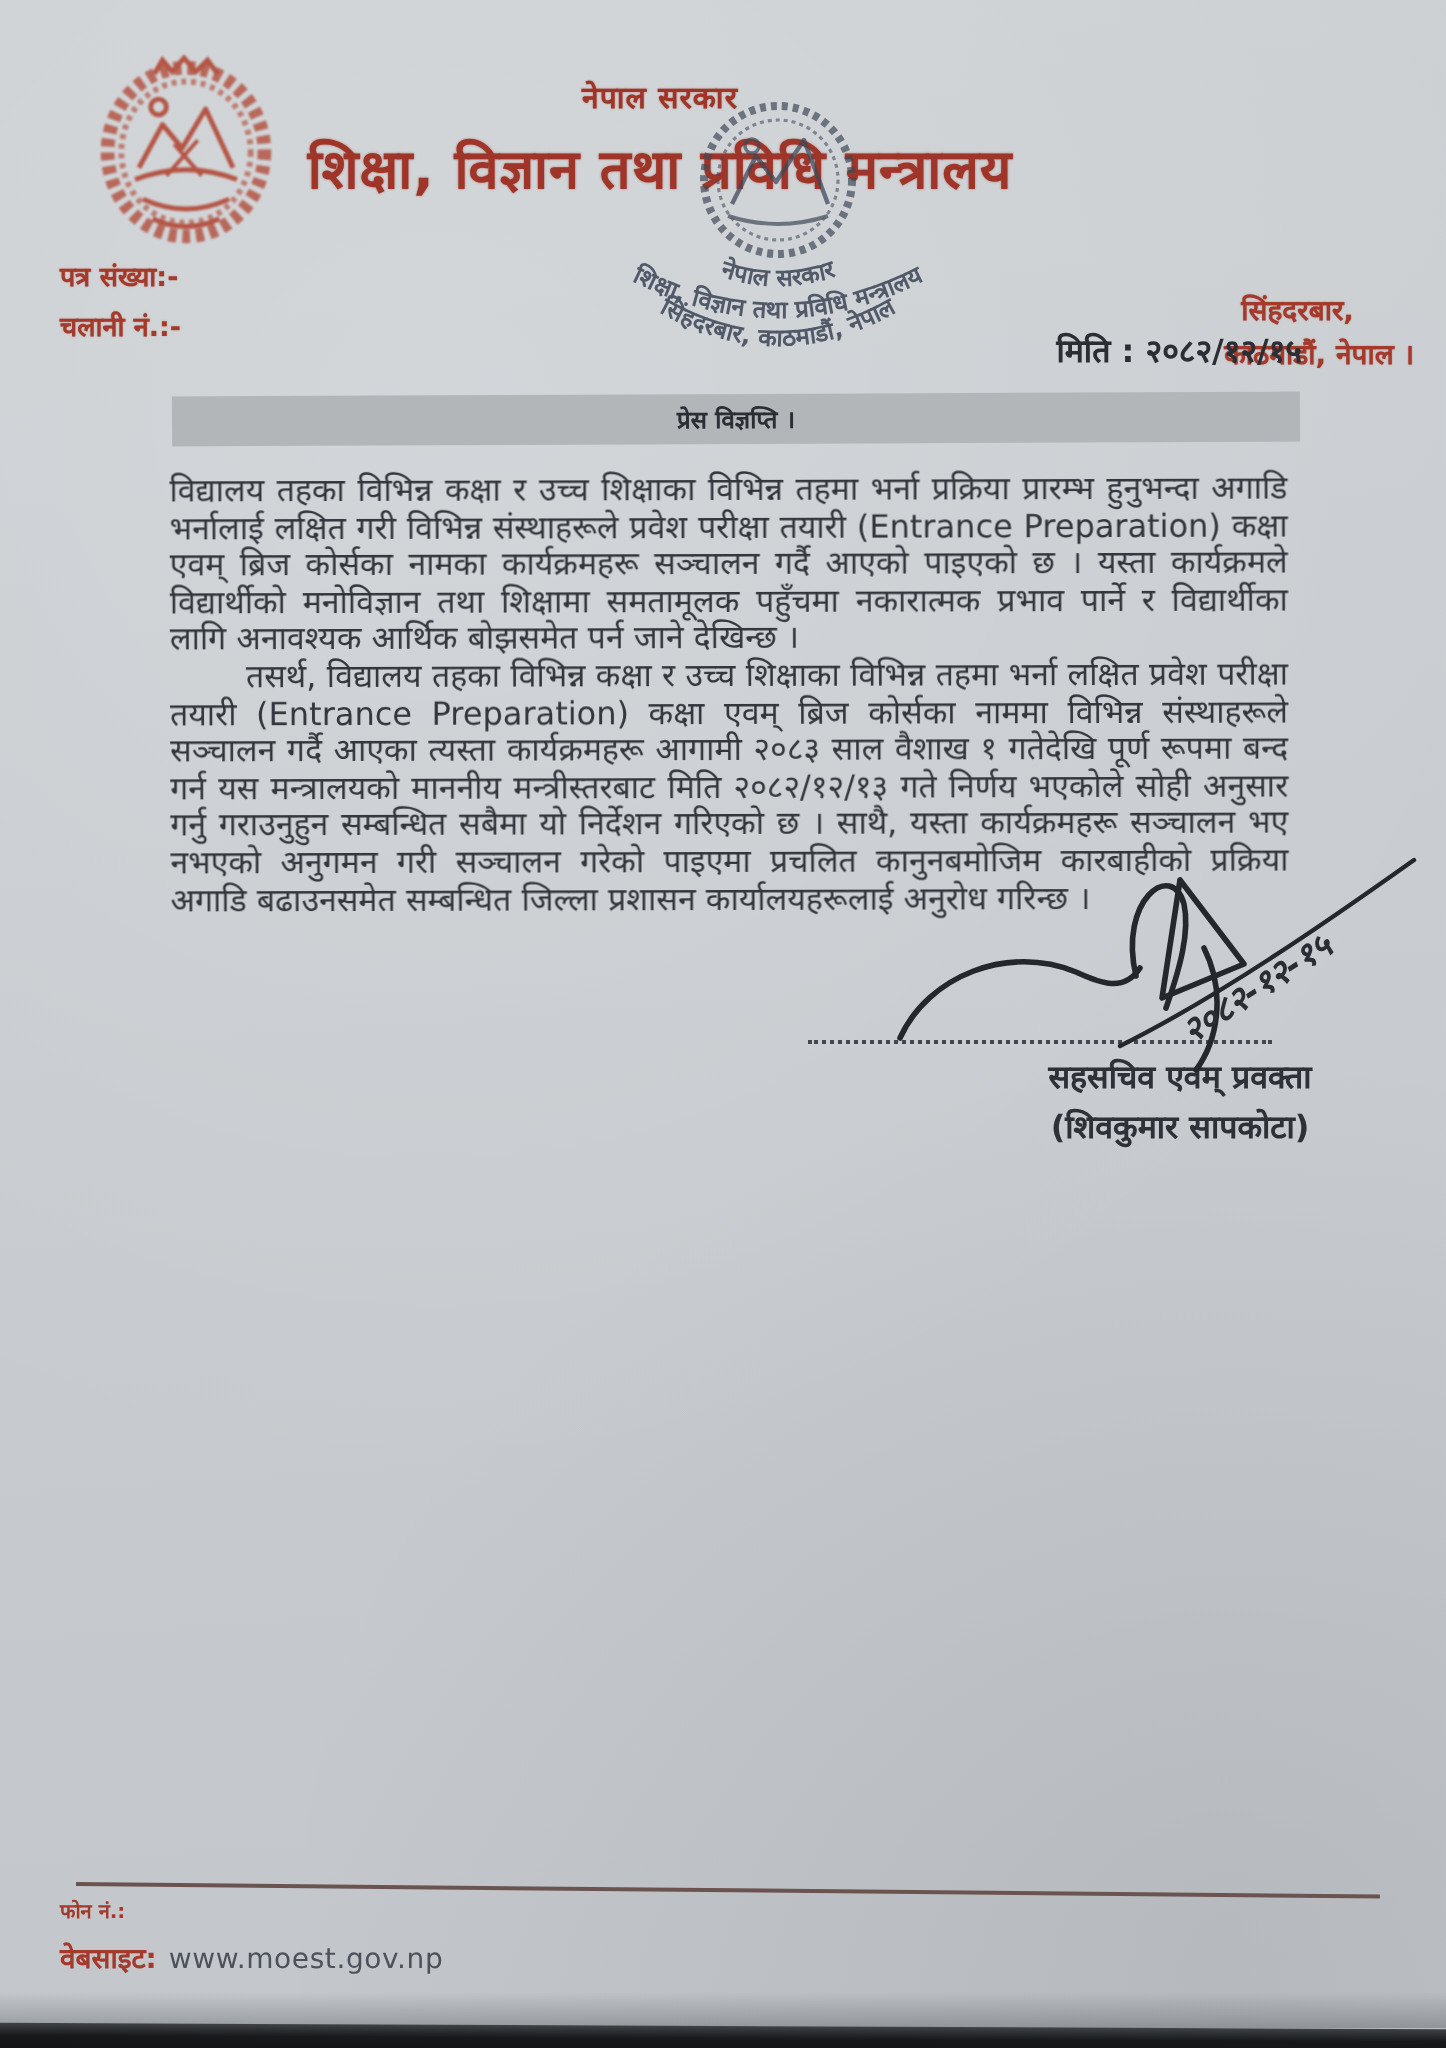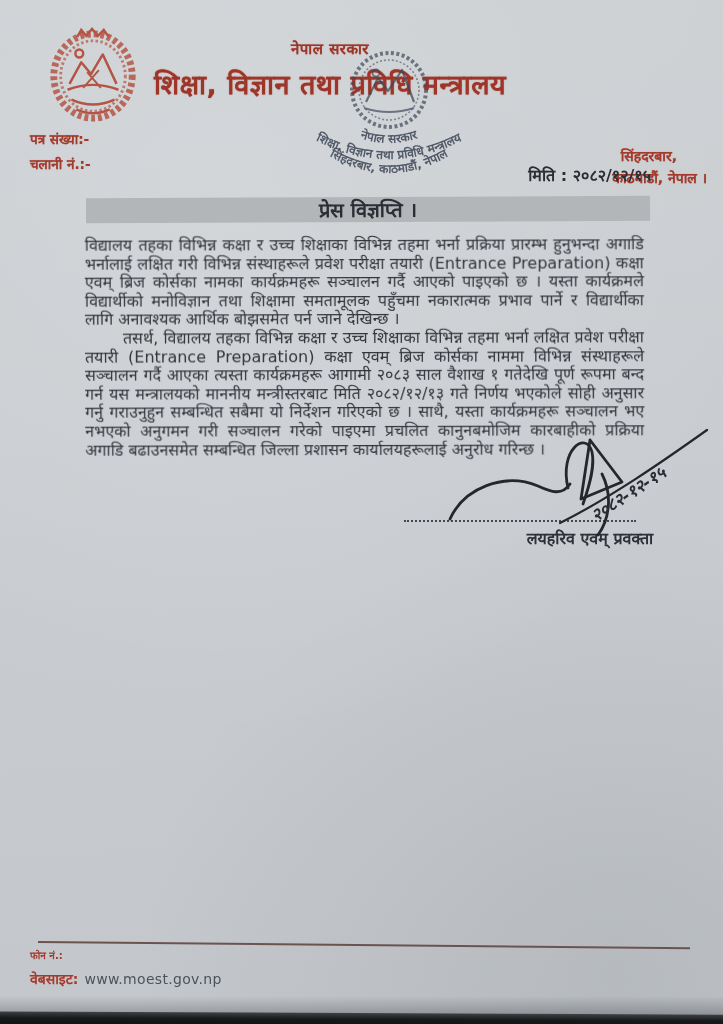--- a/index.html
+++ b/index.html
@@ -25,21 +25,21 @@
   .ref-block{position:absolute;left:30px;top:127px;color:#a33a2b;font-size:13.5px;font-weight:bold;line-height:25px;text-shadow:0 0 .8px rgba(163,58,43,.5);}
   .addr-block{position:absolute;right:16px;top:109px;color:#a33a2b;font-size:14px;font-weight:bold;text-align:right;line-height:22px;text-shadow:0 0 .8px rgba(163,58,43,.5);margin-top:36px;}
   .addr-line1{padding-right:30px;}
   .date-line{position:absolute;right:72px;top:164px;font-size:16px;font-weight:bold;color:#2b2e34;}
   
   .title-band{
     position:absolute;left:86px;top:197px;width:564px;height:25px;
     background:#b2b6b9;display:flex;align-items:center;justify-content:center;
     transform:rotate(-.25deg);
   }
-  .title-band span{font-size:20px;font-weight:bold;color:#2b2e34;}
+  .title-band span{font-size:12px;font-weight:bold;color:#2b2e34;}
   
   .body-text{
     position:absolute;left:85px;top:236px;width:559px;
     color:#33363c;font-size:16px;line-height:18.6px;text-align:justify;
     transform:rotate(-.15deg);
   }
   .body-text p{margin:0;}
   .body-text p.indent{text-indent:38px;}
   
   .sig-svg{position:absolute;left:420px;top:426px;width:290px;height:114px;z-index:3;}
@@ -124,21 +124,22 @@
     <g stroke="#24272c" stroke-width="2.8" fill="none" stroke-linecap="round">
       <path d="M30,93 C44,62 84,46 118,60 C131,66 142,70 150,58"></path>
       <path d="M148,62 C139,24 166,4 172,26 C175,40 170,58 163,78"></path>
       <path d="M170,14 L202,56 L161,73 L170,14" stroke-linejoin="round"></path>
       <path d="M182,48 C193,70 189,94 178,109"></path>
       <path d="M140,97 C190,72 242,36 287,4" stroke-width="2.2"></path>
     </g>
     <text transform="translate(176,96) rotate(-33)" font-size="17" font-weight="bold" fill="#2a2d33" font-style="italic">२०८२-१२-१५</text>
   </svg>
   <div class="sig-dotted"></div>
-  <div class="sig-designation soft">लयहरिव एवम् प्रवक्ता</div>
+  <div class="sig-designation soft">सहसचिव एवम् प्रवक्ता</div>
+  <div class="sig-name soft">(शिवकुमार सापकोटा)</div>
 
   <div class="footer-rule"></div>
   <div class="footer-phone soft">
     <span>फोन नं.:</span>
   </div>
   <div class="footer-web soft">
     <span>वेबसाइट:</span><span class="web-value">www.moest.gov.np</span>
   </div>
 
   <div class="edge-shadow"></div>

